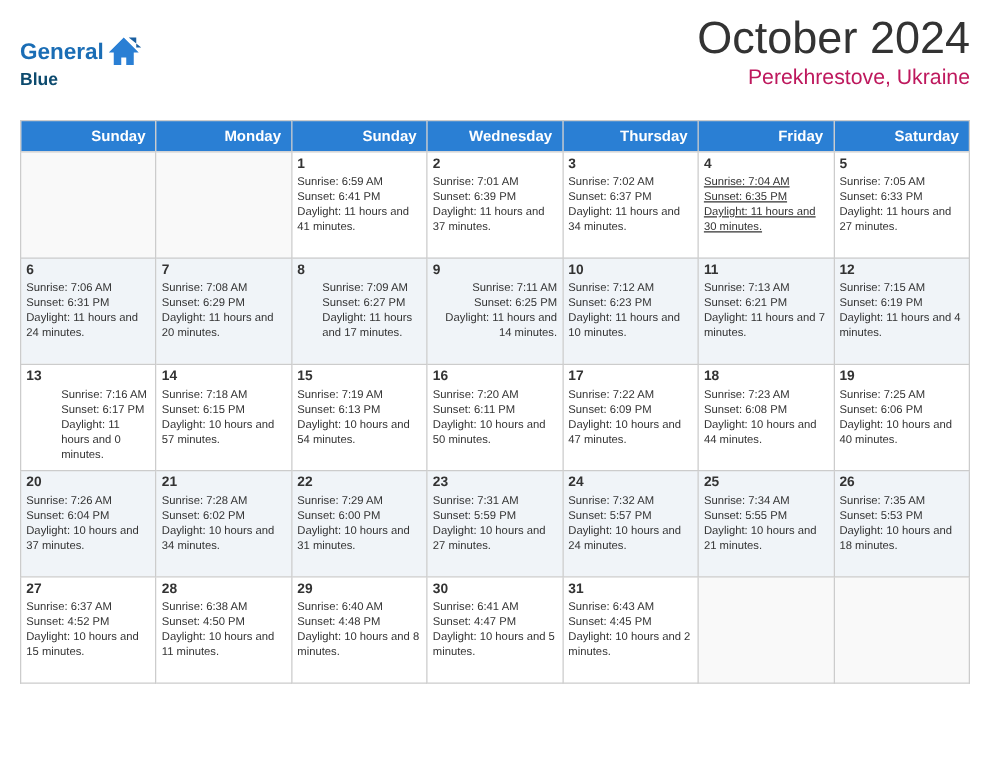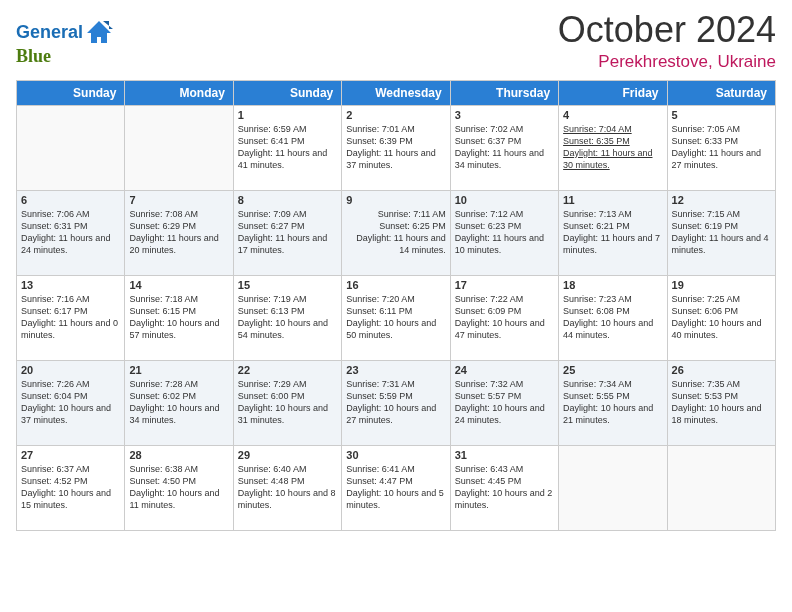--- a/index.html
+++ b/index.html
@@ -10,23 +10,23 @@
       min-height: 612px;
       padding: 0;
     }
     .page {
       width: 792px;
       background: #fff;
       padding: 10px 16px 16px 16px;
     }
     .header {
       display: flex;
-      align-items: center;
+      align-items: flex-end;
       justify-content: space-between;
-      margin-bottom: 8px;
+      margin-bottom: 24px;
     }
     .logo {
       display: flex;
       align-items: center;
       margin-top: 4px;
     }
     .logo-text {
       font-size: 18px;
       font-weight: bold;
       color: #333;
@@ -108,21 +108,21 @@
       <div>
         <div style="display:flex;align-items:center;">
           <span class="logo-text">
             <span>General</span>
           </span>
           <svg class="logo-icon" viewBox="0 0 28 28">
             <polygon points="14,2 26,14 22,14 22,24 16,24 16,18 12,18 12,24 6,24 6,14 2,14" fill="#2a7fd4"></polygon>
             <polygon points="18,2 28,10 24,10 24,2" fill="#1a5fa0"></polygon>
           </svg>
         </div>
-        <div class="logo-text" style="color:#4d7c0f;font-size:18px;font-weight:bold;font-family:Liberation Serif, serif;">Blue</div>
+        <div class="logo-text" style="color:#0c4a6e;font-size:14px;font-weight:bold;">Blue</div>
       </div>
     </div>
     <div class="title-block">
       <div class="month-title">October 2024</div>
       <div class="location">Perekhrestove, Ukraine</div>
     </div>
   </div>
 
   <table class="calendar">
     <thead>
@@ -179,21 +179,21 @@
 Daylight: 11 hours and 24 minutes.</div>
           </td>
           <td>
             <span class="day-number">7</span>
             <div class="cell-content" style="white-space: pre-line;">Sunrise: 7:08 AM
 Sunset: 6:29 PM
 Daylight: 11 hours and 20 minutes.</div>
           </td>
           <td>
             <span class="day-number">8</span>
-            <div class="cell-content" style="white-space: pre-line;">Sunrise: 7:09 AM
+            <div class="cell-content" style="white-space: pre-line; margin-left: 20px;">Sunrise: 7:09 AM
 Sunset: 6:27 PM
 Daylight: 11 hours and 17 minutes.</div>
           </td>
           <td>
             <span class="day-number">9</span>
             <div class="cell-content" style="white-space: pre-line; text-align: right;">Sunrise: 7:11 AM
 Sunset: 6:25 PM
 Daylight: 11 hours and 14 minutes.</div>
           </td>
           <td>
@@ -211,21 +211,21 @@
           <td>
             <span class="day-number">12</span>
             <div class="cell-content" style="white-space: pre-line;">Sunrise: 7:15 AM
 Sunset: 6:19 PM
 Daylight: 11 hours and 4 minutes.</div>
           </td>
         </tr>
         <tr>
           <td>
             <span class="day-number">13</span>
-            <div class="cell-content" style="white-space: pre-line;">Sunrise: 7:16 AM
+            <div class="cell-content" style="white-space: pre-line; margin-left: 28px;">Sunrise: 7:16 AM
 Sunset: 6:17 PM
 Daylight: 11 hours and 0 minutes.</div>
           </td>
           <td>
             <span class="day-number">14</span>
             <div class="cell-content" style="white-space: pre-line;">Sunrise: 7:18 AM
 Sunset: 6:15 PM
 Daylight: 10 hours and 57 minutes.</div>
           </td>
           <td>

